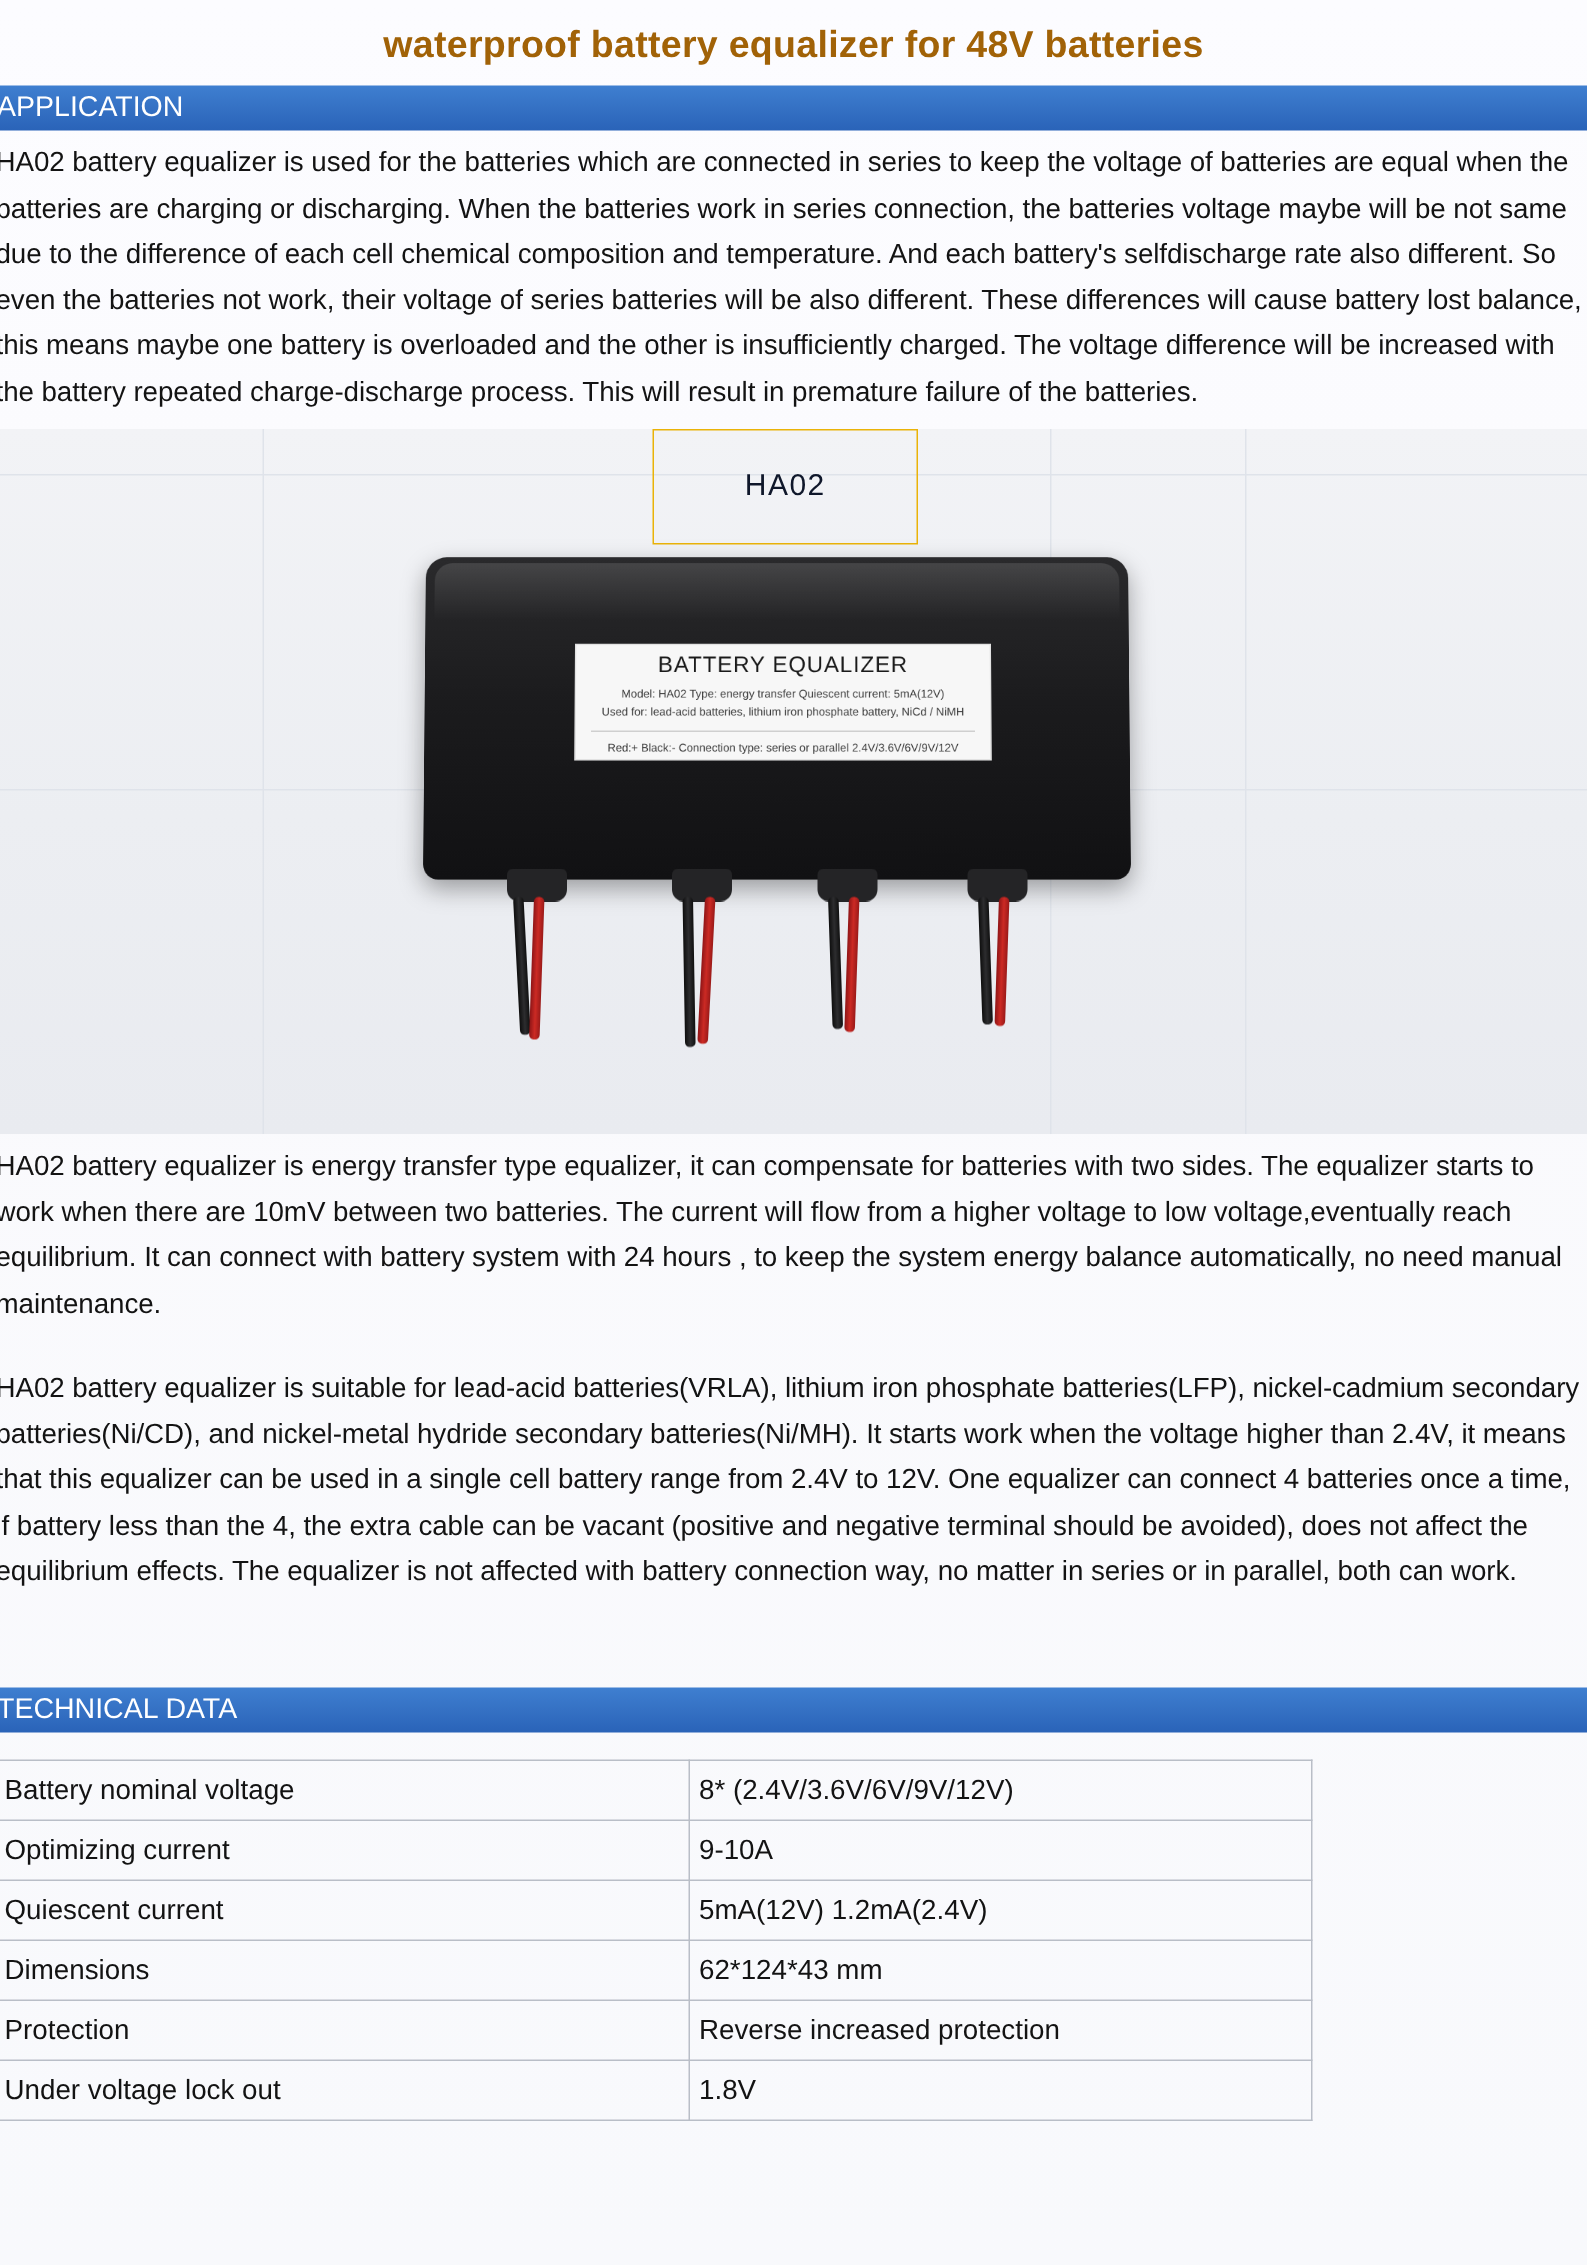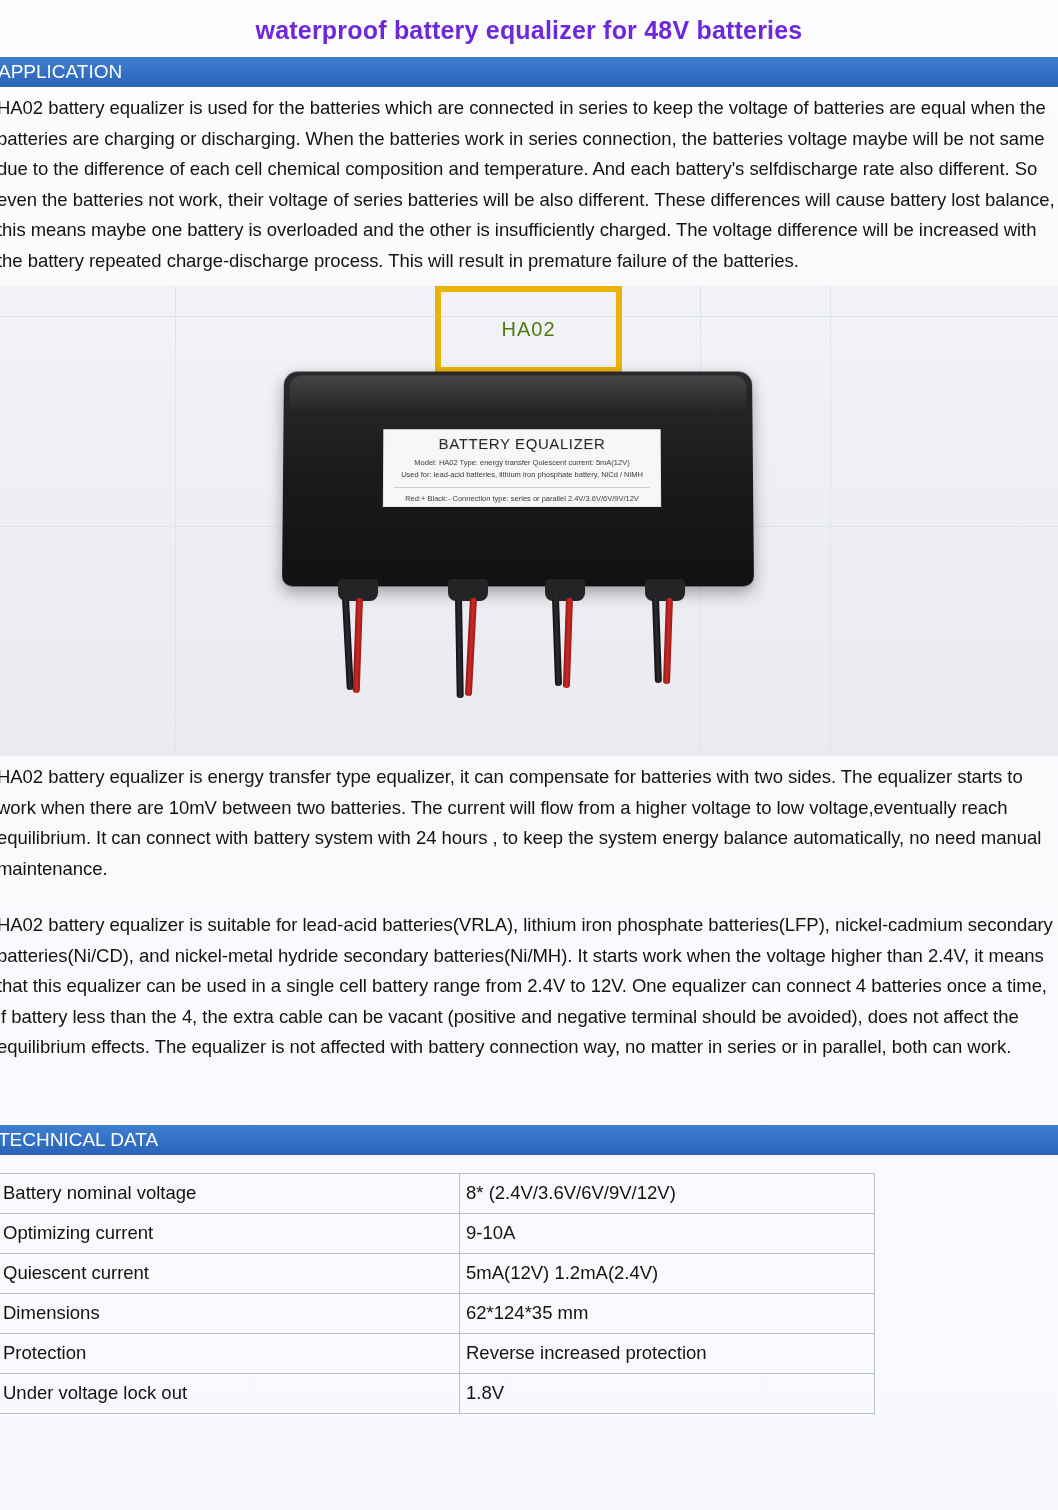--- a/index.html
+++ b/index.html
@@ -26,21 +26,21 @@
   }
   .content { position: relative; z-index: 2; }
 
   .doc-title {
     text-align: center;
     font-size: 25px;
     font-weight: bold;
     letter-spacing: 0.2px;
     padding-top: 16px;
     padding-bottom: 12px;
-    color: #6d28d9;
+    color: #a16207;
   }
 
   .section-bar {
     background: #2f6fc4;
     background: linear-gradient(180deg, #3f7fd0 0%, #2a63b8 100%);
     color: #ffffff;
     font-size: 19px;
     height: 30px;
     line-height: 30px;
     padding-left: 2px;
@@ -74,22 +74,22 @@
     background:
       linear-gradient(180deg, #f2f3f6 0%, #eceef2 55%, #e9ebf0 100%);
   }
   
   .bg-line {
     position: absolute;
     background: #dfe3ea;
   }
   .ghost-box {
     position: absolute;
-    border: 6px solid #eab308;
-    color: #4d7c0f;
+    border: 1px solid #eab308;
+    color: #0f172a;
     font-size: 20px;
     letter-spacing: 1px;
     display: flex;
     align-items: center;
     justify-content: center;
   }
 
   .device {
     position: absolute;
     left: 283px;
@@ -240,21 +240,21 @@
       <td class="v">9-10A</td>
       <td class="pad"></td>
     </tr>
     <tr>
       <td class="k">Quiescent current</td>
       <td class="v">5mA(12V)   1.2mA(2.4V)</td>
       <td class="pad"></td>
     </tr>
     <tr>
       <td class="k">Dimensions</td>
-      <td class="v">62*124*35 mm</td>
+      <td class="v">62*124*43 mm</td>
       <td class="pad"></td>
     </tr>
     <tr>
       <td class="k">Protection</td>
       <td class="v">Reverse increased protection</td>
       <td class="pad"></td>
     </tr>
     <tr>
       <td class="k">Under voltage lock out</td>
       <td class="v">1.8V</td>

